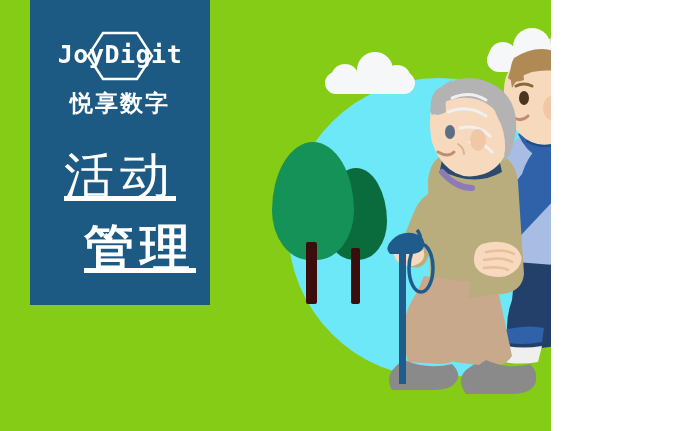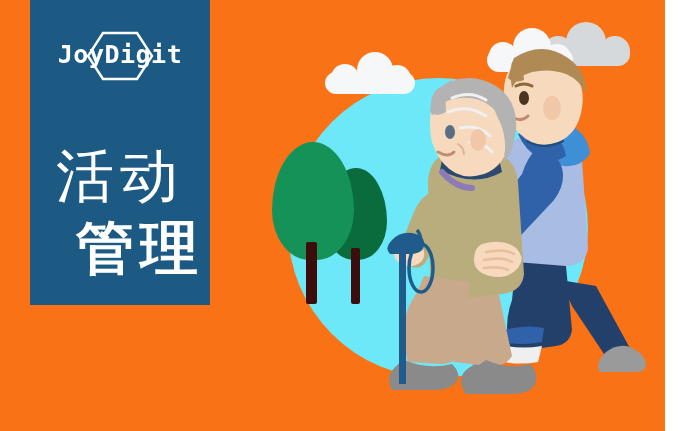--- a/index.html
+++ b/index.html
@@ -3,22 +3,22 @@
 <meta charset="utf-8">
 <style>
   * { margin:0; padding:0; box-sizing:border-box; }
   html, body {
     width:693px; height:431px;
     font-family:"Liberation Sans", sans-serif;
     overflow:hidden;
   }
   #poster {
     position:relative;
-    width:665px; height:431px;
-    background:#f97316;
+    width:551px; height:431px;
+    background:#84cc16;
     overflow:hidden;
   }
 
   
   .bg-circle {
     position:absolute;
     left:288px; top:78px;
     width:300px; height:300px;
     border-radius:50%;
     background:#6DE8F9;
@@ -109,24 +109,25 @@
     line-height:30px;
   }
   #panel-title {
     position:absolute;
     left:0; top:140px;
     width:180px;
     text-align:center;
     color:#FFFFFF;
   }
   #panel-title .line {
-    font-size:58px;
+    font-size:50px;
     line-height:72px;
     letter-spacing:6px;
     font-weight:400;
+    text-decoration:underline;
   }
   #panel-title .line.bold { font-weight:bold;padding-left:40px; }
 </style>
 </head>
 <body>
 
 <div id="poster">
 
   <div class="bg-circle"></div>
 
@@ -249,20 +250,21 @@
 
   <div id="panel">
 
     <div id="logo-block">
       <div id="logo-mark">
         <svg id="logo-hex" viewBox="0 0 70 52">
           <polygon points="18,3 52,3 67,26 52,49 18,49 3,26" fill="none" stroke="#FFFFFF" stroke-width="2.4"></polygon>
         </svg>
         <div id="logo-word">JoyDigit</div>
       </div>
+      <div id="logo-cn">悦享数字</div>
     </div>
 
     <div id="panel-title">
       <div class="line">活动</div>
       <div class="line bold">管理</div>
     </div>
 
   </div>
 
 </div>

